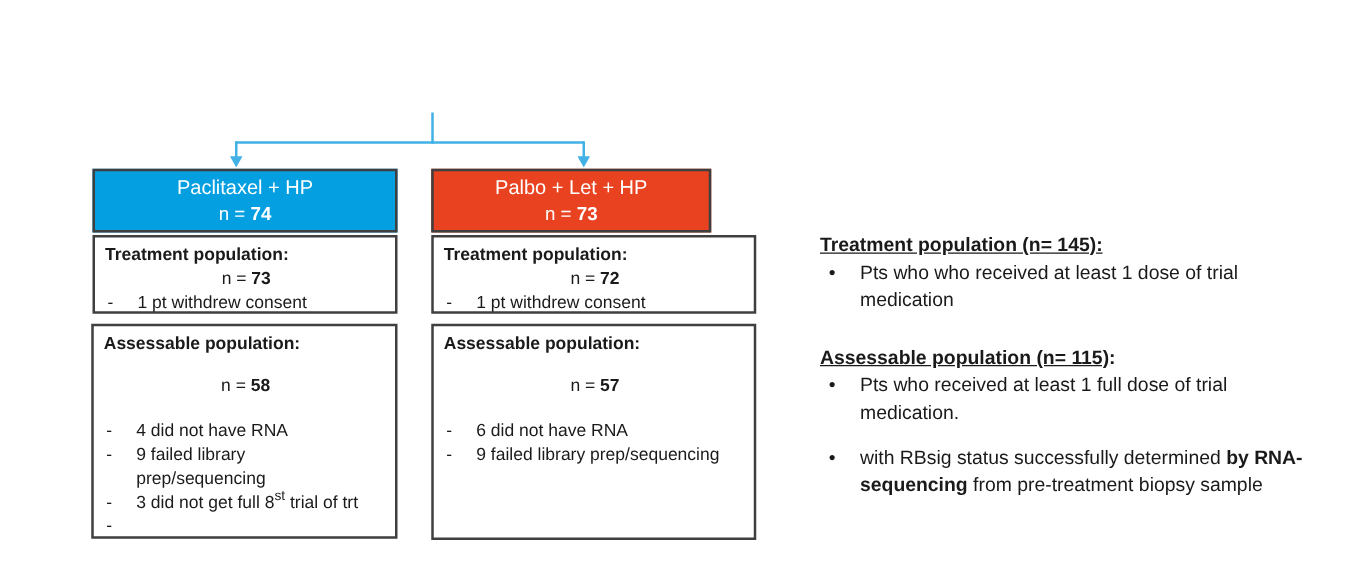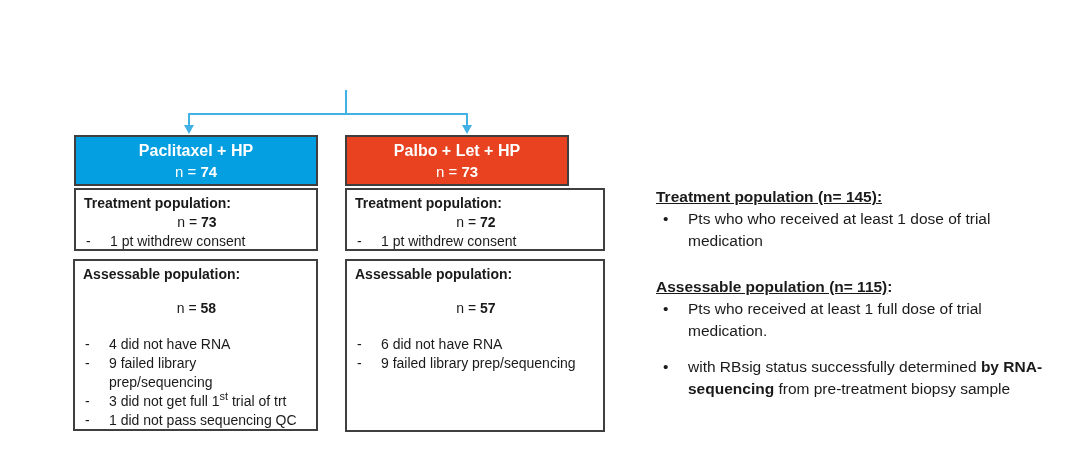--- a/index.html
+++ b/index.html
@@ -22,21 +22,21 @@
   .conn{stroke:var(--connector,#41B1E6);stroke-width:2;fill:none;}
   .conn-head{fill:var(--connector,#41B1E6);stroke:none;}
   
   .arm-header{
     position:absolute;box-sizing:border-box;height:51px;
     border:2px solid var(--border,#3F3F3F);
     color:#ffffff;text-align:center;padding-top:2px;
   }
   .arm1{left:74px;top:135px;width:244px;background:var(--arm1,#049FE0);}
   .arm2{left:345px;top:135px;width:224px;background:var(--arm2,#E84220);}
-  .arm-title{font-weight:bold;font-size:16px;line-height:23px;}
+  .arm-title{font-weight:normal;font-size:16px;line-height:23px;}
   .arm-n{font-size:15px;line-height:20px;}
   .arm-n b{font-weight:bold;}
   
   .sub-box{
     position:absolute;box-sizing:border-box;background:#ffffff;
     border:2px solid var(--border,#3F3F3F);
     padding:4px 6px 4px 8px;font-size:14px;
   }
   .t1{left:74px;top:188px;width:244px;height:63px;}
   .t2{left:345px;top:188px;width:260px;height:63px;}
@@ -115,25 +115,24 @@
         <span class="dash">-</span>
         <span class="dash-text">4 did not have RNA</span>
       </div>
       <div class="dash-row">
         <span class="dash">-</span>
         <span class="dash-text pre-line">9 failed library
 prep/sequencing</span>
       </div>
       <div class="dash-row">
         <span class="dash">-</span>
-        <span class="dash-text nowrap"><span>3 did not get full 1</span><sup>st</sup><span> trial of trt</span></span>
+        <span class="dash-text nowrap"><span>3 did not get full 8</span><sup>st</sup><span> trial of trt</span></span>
       </div>
       <div class="dash-row">
         <span class="dash">-</span>
-        <span class="dash-text nowrap">1 did not pass sequencing QC</span>
       </div>
     </div>
   </div>
 
   <div class="sub-box assess a2">
     <div class="sub-title">Assessable population:</div>
     <div class="sub-n"><span>n = </span><b>57</b></div>
     <div class="items">
       <div class="dash-row">
         <span class="dash">-</span>

